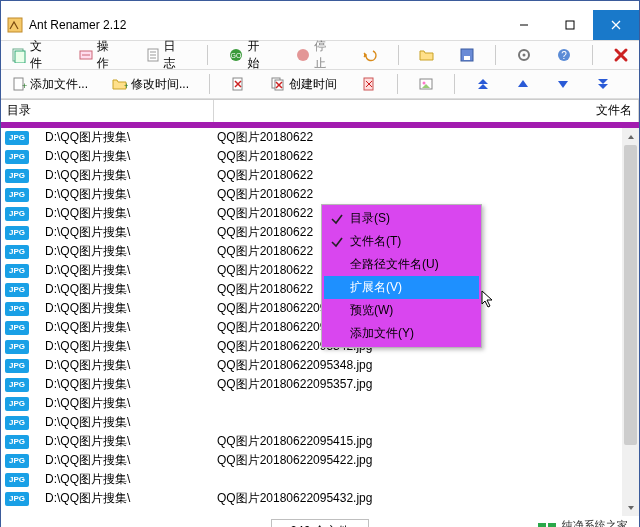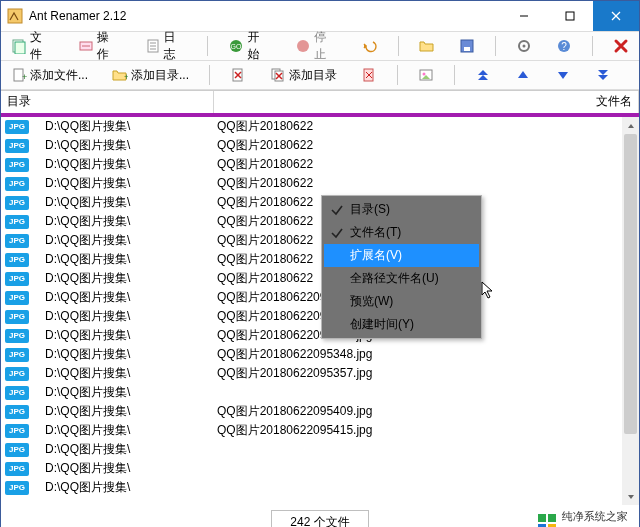--- a/index.html
+++ b/index.html
@@ -1,45 +1,45 @@
 <!DOCTYPE html>
 <html><head>
 <meta charset="utf-8">
 <style>
   html,body{margin:0;padding:0;font-family:"Microsoft YaHei","Segoe UI",Tahoma,sans-serif;font-size:12px;background:#fff;color:#000;}
   .window{width:640px;border:1px solid #3b5b9b;box-sizing:border-box;background:#fff;position:relative;}
-  .titlebar{height:30px;background:#fff;display:flex;align-items:center;border-bottom:1px solid #ddd;}
+  .titlebar{height:30px;background:#fff;display:flex;align-items:center;border-bottom:1px solid #ddd;margin-top:9px;}
   .titlebar .app-icon{width:16px;height:16px;margin:0 6px;display:inline-block;}
   .titlebar .title{flex:1;color:#000;font-size:12px;}
   .win-btns{display:flex;}
   .win-btn{width:46px;height:30px;display:flex;align-items:center;justify-content:center;cursor:pointer;}
   .win-btn svg{width:10px;height:10px;stroke:#000;stroke-width:1;fill:none;}
   .win-btn.close{background:#1979ca;}
   .win-btn.close svg{stroke:#fff;stroke-width:1.3;}
   .toolbar{display:flex;align-items:center;height:28px;padding:0 4px;gap:12px;border-bottom:1px solid #ddd;background:#fcfcfc;}
   .tool-btn{display:flex;align-items:center;height:22px;padding:0 6px;border-radius:2px;cursor:pointer;gap:3px;}
   .sep{width:1px;height:20px;background:#ccc;margin:0 2px;}
   .ic{width:16px;height:16px;display:inline-block;flex:0 0 16px;}
   .content{position:relative;height:412px;border-top:1px solid #ccc;}
-  .headers{display:flex;height:22px;background:#a21caf;border-bottom:4px solid #a21caf;}
+  .headers{display:flex;height:22px;background:#a21caf;border-bottom:6px solid #a21caf;}
   .hcell{padding:2px 6px;border-right:1px solid #d5d5d5;font-size:12px;color:#000;background:#fff;cursor:pointer;}
   .hcell.c0{width:200px;}
   .hcell.c1{flex:1;text-align:right;}
   .listwrap{height:388px;overflow:hidden;position:relative;background:#fff;}
   .row{display:flex;height:19px;align-items:center;}
   .cell{padding:0 4px;font-size:12px;color:#000;white-space:nowrap;overflow:hidden;}
   .cell.c0{width:204px;display:flex;align-items:center;gap:16px;}
   .cell.c1{flex:1;}
   .jpg-badge{width:24px;height:14px;display:inline-block;background:#19a0e6;border-radius:2px;color:#fff;font-size:8px;font-weight:bold;line-height:14px;text-align:center;}
   .scrollbar-v{position:absolute;right:0;top:0;width:17px;height:100%;background:#f0f0f0;}
   .sb-btn{width:17px;height:17px;background:#f0f0f0;display:flex;align-items:center;justify-content:center;cursor:pointer;}
   .sb-track{position:absolute;top:17px;bottom:17px;left:0;right:0;}
   .sb-thumb{position:absolute;left:2px;right:2px;top:0;height:300px;background:#cdcdcd;border-radius:2px;cursor:pointer;}
   .sb-btn.bot{position:absolute;bottom:0;}
-  .context-menu{position:absolute;left:320px;top:104px;width:155px;background:#737373;border:1px solid #b6b6b6;box-shadow:2px 2px 4px rgba(0,0,0,0.25);padding:2px;z-index:50;}
+  .context-menu{position:absolute;left:320px;top:104px;width:155px;background:#d946ef;border:1px solid #b6b6b6;box-shadow:2px 2px 4px rgba(0,0,0,0.25);padding:2px;z-index:50;}
   .cm-item{height:23px;display:flex;align-items:center;padding:0 6px 0 26px;position:relative;font-size:12px;color:#000;cursor:pointer;}
   .cm-item.highlight{background:#1e90ff;color:#fff;}
   .cm-check{position:absolute;left:6px;top:5px;width:14px;height:14px;}
   .cursor-pointer{position:absolute;left:480px;top:190px;z-index:60;}
   .statusbar{height:36px;display:flex;align-items:center;justify-content:center;border-top:1px solid #ccc;background:#fff;}
   .status-box{border:1px solid #bfbfbf;padding:3px 18px;font-size:12px;}
   .watermark{position:absolute;right:8px;bottom:4px;display:flex;align-items:center;gap:6px;font-size:11px;color:#666;z-index:5;}
   .wm-logo{width:18px;height:18px;display:grid;grid-template-columns:1fr 1fr;grid-template-rows:1fr 1fr;gap:2px;}
   .wm-logo span{display:block;}
   .arrow-btn{width:16px;height:16px;}
@@ -159,38 +159,38 @@
             <rect x="3" y="2" width="9" height="12" fill="#fff" stroke="#888"></rect>
             <text x="11" y="13" font-size="9" fill="#2a7a2a">+</text>
           </svg></span>
       <span>添加文件...</span>
     </div>
     <div class="tool-btn">
       <span class="ic"><svg viewBox="0 0 16 16">
             <path d="M1 4h4l1 2h8v7H1z" fill="#ffe08a" stroke="#c9a227"></path>
             <text x="12" y="13" font-size="9" fill="#2a7a2a">+</text>
           </svg></span>
-      <span>添加目录...</span>
+      <span>修改时间...</span>
     </div>
     <span class="sep"></span>
     <div class="tool-btn">
       <span class="ic"><svg viewBox="0 0 16 16">
             <rect x="3" y="2" width="9" height="12" fill="#fff" stroke="#888"></rect>
             <line x1="5" y1="5" x2="11" y2="11" stroke="#c22" stroke-width="1.5"></line>
             <line x1="11" y1="5" x2="5" y2="11" stroke="#c22" stroke-width="1.5"></line>
           </svg></span>
     </div>
     <div class="tool-btn">
       <span class="ic"><svg viewBox="0 0 16 16">
             <rect x="2" y="2" width="8" height="10" fill="#fff" stroke="#888"></rect>
             <rect x="5" y="4" width="8" height="10" fill="#fff" stroke="#888"></rect>
             <line x1="6" y1="6" x2="12" y2="12" stroke="#c22" stroke-width="1.5"></line>
             <line x1="12" y1="6" x2="6" y2="12" stroke="#c22" stroke-width="1.5"></line>
           </svg></span>
-      <span>添加目录</span>
+      <span>创建时间</span>
     </div>
     <div class="tool-btn">
       <span class="ic"><svg viewBox="0 0 16 16">
             <rect x="3" y="2" width="9" height="12" fill="#fdd" stroke="#c55"></rect>
             <line x1="5" y1="5" x2="11" y2="11" stroke="#c22"></line>
             <line x1="11" y1="5" x2="5" y2="11" stroke="#c22"></line>
           </svg></span>
     </div>
     <span class="sep"></span>
     <div class="tool-btn">
@@ -334,46 +334,47 @@
           <div class="cell c0">
             <span class="jpg-badge">JPG</span>
             <span>D:\QQ图片搜集\</span>
           </div>
         </div>
         <div class="row">
           <div class="cell c0">
             <span class="jpg-badge">JPG</span>
             <span>D:\QQ图片搜集\</span>
           </div>
-          <div class="cell c1">QQ图片20180622095409.jpg</div>
         </div>
         <div class="row">
           <div class="cell c0">
             <span class="jpg-badge">JPG</span>
             <span>D:\QQ图片搜集\</span>
           </div>
           <div class="cell c1">QQ图片20180622095415.jpg</div>
         </div>
         <div class="row">
           <div class="cell c0">
             <span class="jpg-badge">JPG</span>
             <span>D:\QQ图片搜集\</span>
           </div>
-        </div>
-        <div class="row">
-          <div class="cell c0">
-            <span class="jpg-badge">JPG</span>
-            <span>D:\QQ图片搜集\</span>
-          </div>
-        </div>
-        <div class="row">
-          <div class="cell c0">
-            <span class="jpg-badge">JPG</span>
-            <span>D:\QQ图片搜集\</span>
-          </div>
+          <div class="cell c1">QQ图片20180622095422.jpg</div>
+        </div>
+        <div class="row">
+          <div class="cell c0">
+            <span class="jpg-badge">JPG</span>
+            <span>D:\QQ图片搜集\</span>
+          </div>
+        </div>
+        <div class="row">
+          <div class="cell c0">
+            <span class="jpg-badge">JPG</span>
+            <span>D:\QQ图片搜集\</span>
+          </div>
+          <div class="cell c1">QQ图片20180622095432.jpg</div>
         </div>
         <div class="scrollbar-v">
         <div class="sb-btn">
             <svg width="8" height="8" viewBox="0 0 8 8">
               <path d="M4 2 L7 6 L1 6 Z" fill="#666"></path>
             </svg>
           </div>
         <div class="sb-track">
           <div class="sb-thumb"></div>
         </div>
@@ -391,31 +392,31 @@
               <path d="M2 7 L6 11 L12 3" stroke="#222" stroke-width="1.6" fill="none"></path>
             </svg></span>
         <span>目录(S)</span>
       </div>
       <div class="cm-item">
         <span class="cm-check"><svg viewBox="0 0 14 14">
               <path d="M2 7 L6 11 L12 3" stroke="#222" stroke-width="1.6" fill="none"></path>
             </svg></span>
         <span>文件名(T)</span>
       </div>
+      <div class="cm-item">
+        <span>全路径文件名(U)</span>
+      </div>
       <div class="cm-item highlight">
         <span>扩展名(V)</span>
       </div>
       <div class="cm-item">
-        <span>全路径文件名(U)</span>
+        <span>预览(W)</span>
       </div>
       <div class="cm-item">
-        <span>预览(W)</span>
-      </div>
-      <div class="cm-item">
-        <span>创建时间(Y)</span>
+        <span>添加文件(Y)</span>
       </div>
     </div>
 
     <span class="cursor-pointer">
       <svg width="16" height="20" viewBox="0 0 16 20">
           <path d="M1 1 L1 14 L4 11 L7 17 L9 16 L6 10 L11 10 Z" fill="#fff" stroke="#000" stroke-width="1"></path>
         </svg>
     </span>
   </div>
 

